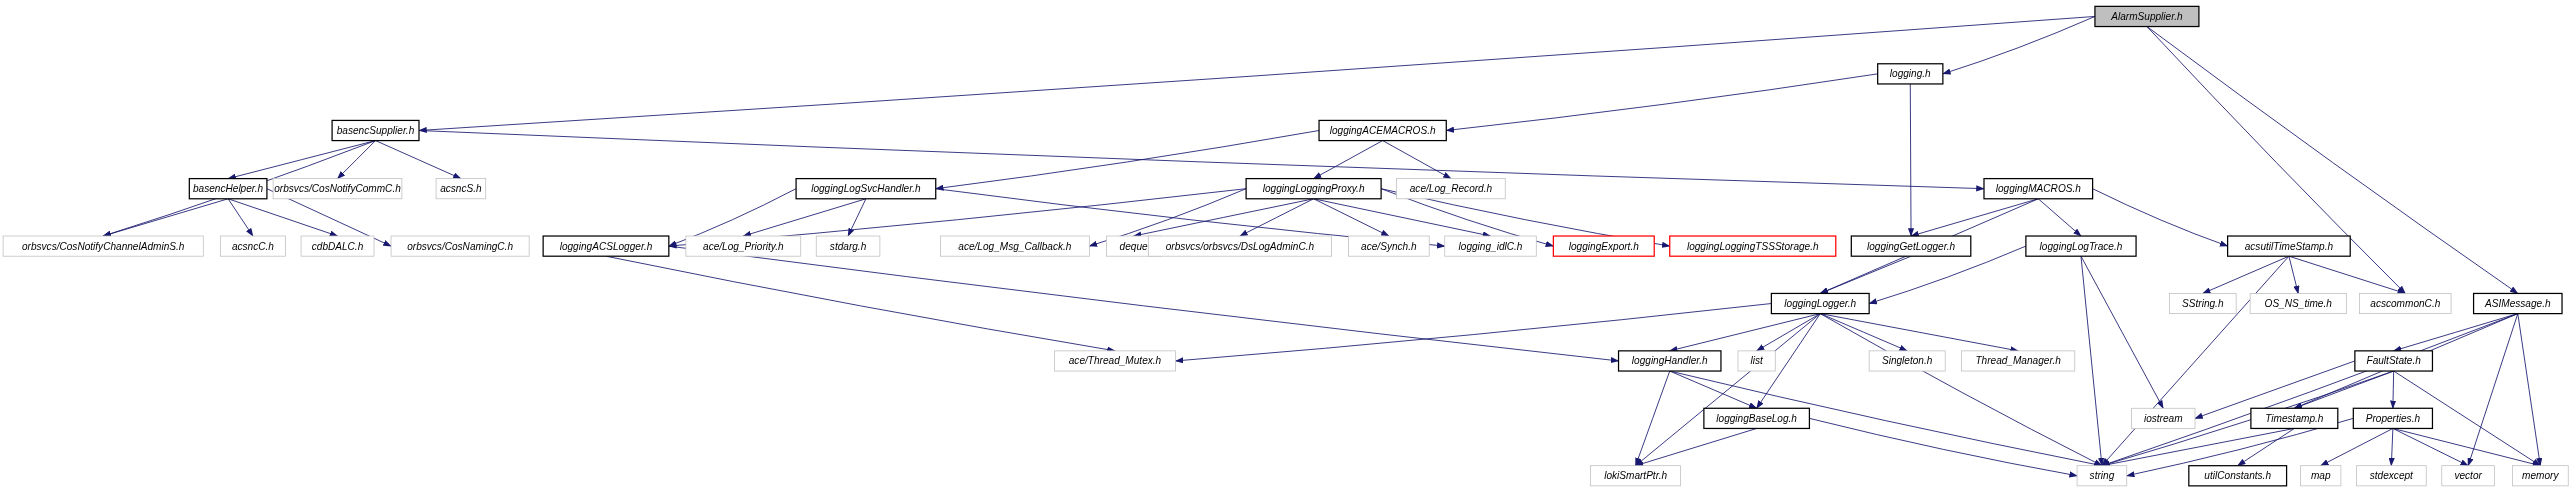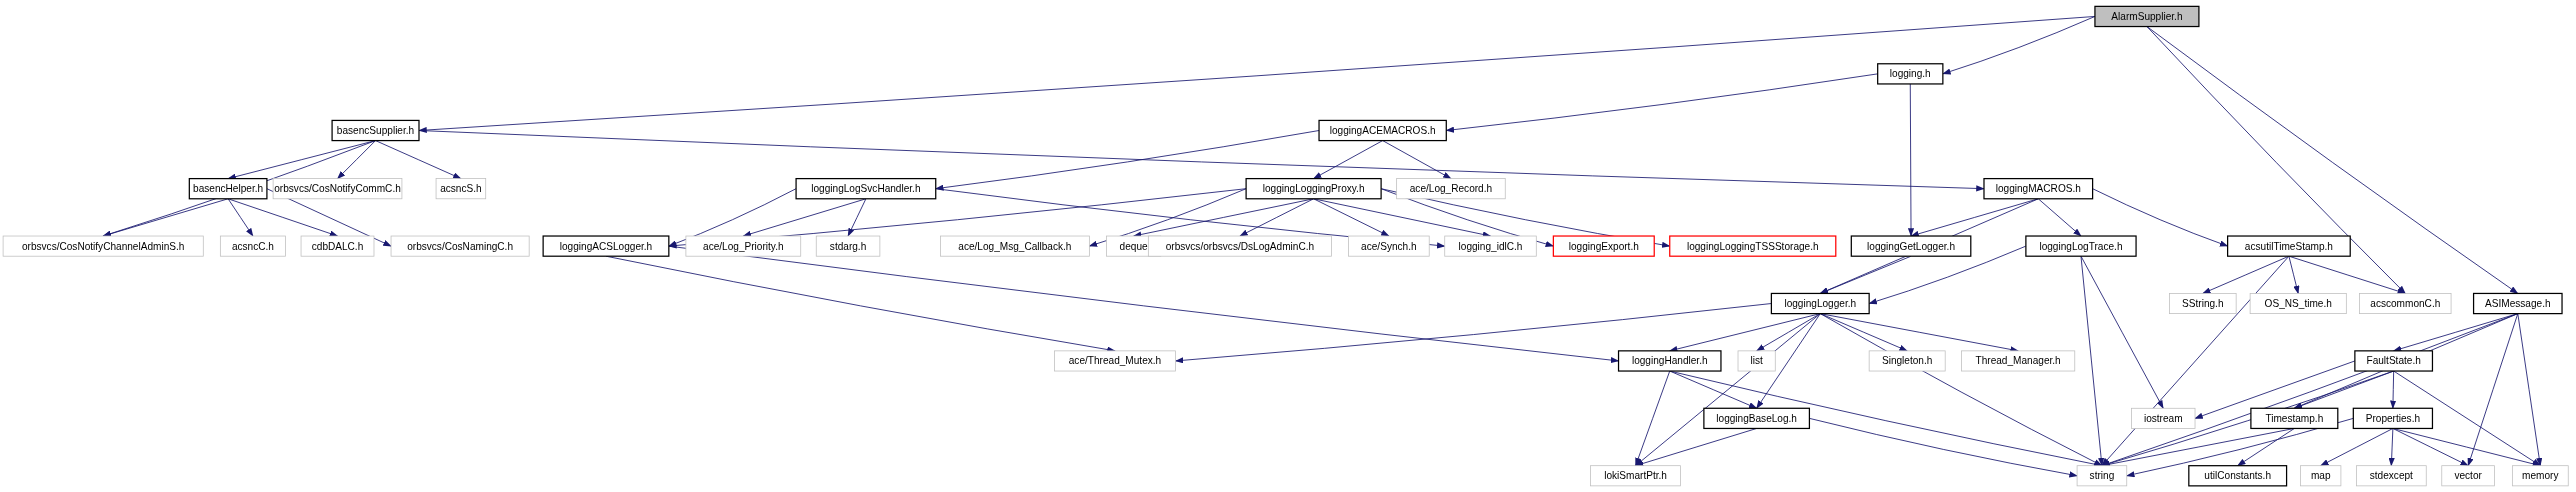--- a/index.html
+++ b/index.html
@@ -7,20 +7,21 @@
     padding: 0;
     background: #ffffff;
     font-family: "Liberation Sans", sans-serif;
   }
   #graph-wrap {
     position: relative;
     width: 2576px;
     height: 493px;
     background: #ffffff;
     overflow: hidden;
+    font-style: italic;
   }
   svg { display: block; }
   .node-label {
     font-family: "Liberation Sans", sans-serif;
     font-size: 13px;
     fill: #000000;
     pointer-events: none;
   }
 </style>
 </head>

